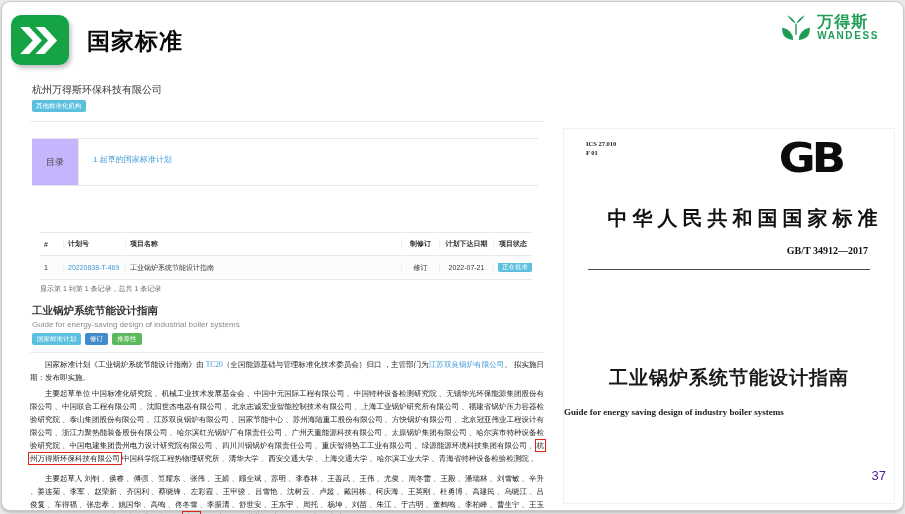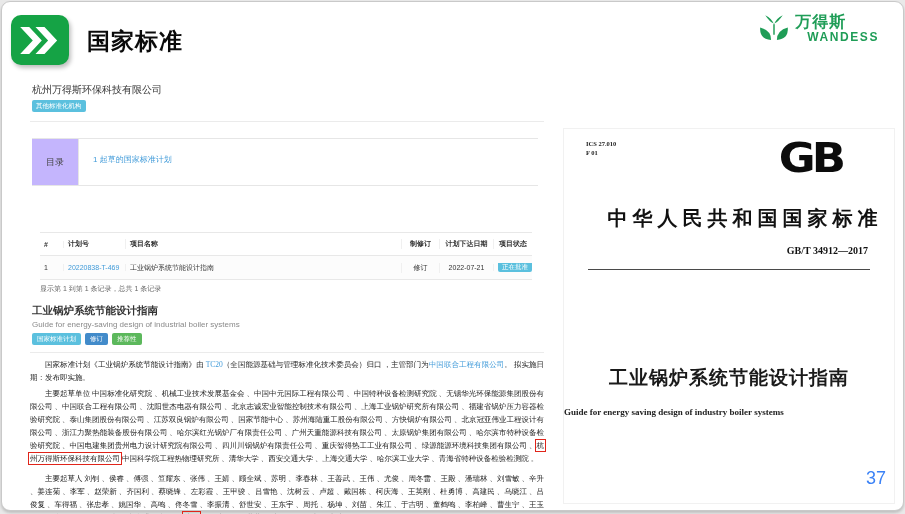--- a/index.html
+++ b/index.html
@@ -5,21 +5,21 @@
   html,body{margin:0;padding:0;background:#e9e9e9;width:905px;height:514px;overflow:hidden;
     font-family:"Liberation Sans", sans-serif;}
   .slide{position:absolute;left:1px;top:1px;width:901px;height:508px;background:#fff;
     border:1px solid #c9c9c9;border-radius:9px;box-shadow:0 2px 3px rgba(0,0,0,.18);}
   
   .chev-badge{position:absolute;left:9px;top:13px;width:58px;height:50px;background:#15a345;
     border-radius:10px;box-shadow:2px 3px 4px rgba(0,0,0,.25);display:flex;align-items:center;justify-content:center;}
   .slide-title{position:absolute;left:85px;top:24px;font-size:23px;font-weight:bold;color:#0a0a0a;margin:0;letter-spacing:1px;}
   .logo{position:absolute;right:24px;top:11px;display:flex;align-items:flex-start;gap:5px;}
   .logo-name{font-size:16px;font-weight:bold;color:#1f9d57;line-height:17px;letter-spacing:1px;}
-  .logo-sub{font-size:12px;font-weight:bold;color:#1f9d57;letter-spacing:1.6px;margin-left:12px;}
+  .logo-sub{font-size:10px;font-weight:bold;color:#1f9d57;letter-spacing:1.6px;}
   
   .web{position:absolute;left:28px;top:78px;width:514px;height:428px;font-family:"Liberation Serif", serif;}
   .company{position:absolute;left:2px;top:3px;font-size:10px;color:#333;}
   .company-tag{position:absolute;left:2px;top:20px;background:#5bc0de;color:#fff;font-size:6.5px;
     padding:1.5px 4px;border-radius:2px;font-family:"Liberation Sans",sans-serif;}
   .div1{position:absolute;left:0;top:41px;width:100%;border-top:1px solid #ebebeb;}
   .toc{position:absolute;left:2px;top:58px;width:506px;height:46px;display:flex;
     border-top:1px solid #e6e6e6;border-bottom:1px solid #e6e6e6;}
   .toc-cell{width:46px;background:#c4b5fd;border-right:1px solid #e6e6e6;display:flex;
     align-items:center;justify-content:center;font-size:9px;color:#444;}
@@ -61,21 +61,21 @@
   .gb-logo{position:absolute;right:52px;top:2px;font-family:"DejaVu Sans",sans-serif;font-size:45px;
     font-weight:900;letter-spacing:-4px;color:#0c0c0c;transform:scaleY(.92);}
   .cov-heading{position:absolute;left:16px;top:76px;width:100%;text-align:center;font-size:20px;
     font-weight:bold;color:#111;letter-spacing:5px;white-space:nowrap;}
   .cov-code{position:absolute;right:26px;top:116px;font-size:10px;font-weight:bold;color:#111;}
   .cov-hr{position:absolute;left:24px;right:24px;top:140px;border-top:1px solid #4a4a4a;}
   .cov-title{position:absolute;left:0;top:236px;width:100%;text-align:center;font-size:19px;
     font-weight:bold;color:#1a1a1a;font-family:"Liberation Sans",sans-serif;letter-spacing:1px;}
   .cov-sub{position:absolute;left:0;top:278px;width:100%;text-align:left;font-size:9px;
     font-weight:bold;color:#222;}
-  .pagenum{position:absolute;right:17px;top:466px;font-size:18px;color:#3b82f6;}
+  .pagenum{position:absolute;right:17px;top:466px;font-size:13px;color:#4c1d95;}
 </style>
 </head>
 <body>
 
 <div class="slide">
 
   <div class="chev-badge">
     <svg width="42" height="27" viewBox="0 0 44 30">
       <polygon points="0,0 10,0 24,15 10,30 0,30 14,15" fill="#ffffff"></polygon>
       <polygon points="17,0 27,0 41,15 27,30 17,30 31,15" fill="#ffffff"></polygon>
@@ -136,21 +136,21 @@
     <div class="std-title">工业锅炉系统节能设计指南</div>
     <div class="std-sub">Guide for energy-saving design of industrial boiler systems</div>
     <div class="std-tags">
       <span class="tag cyan">国家标准计划</span>
       <span class="tag blue">修订</span>
       <span class="tag green">推荐性</span>
     </div>
     <div class="div2"></div>
 
     <div class="paras">
-      <p class="p1"><span>国家标准计划《工业锅炉系统节能设计指南》由 </span><a class="blue-link" href="#">TC20</a><span>（全国能源基础与管理标准化技术委员会）归口 ，主管部门为</span><a class="blue-link" href="#">中国联合工程有限公司</a><span>。 拟实施日期：发布即实施。</span></p>
+      <p class="p1"><span>国家标准计划《工业锅炉系统节能设计指南》由 </span><a class="blue-link" href="#">TC20</a><span>（全国能源基础与管理标准化技术委员会）归口 ，主管部门为</span><a class="blue-link" href="#">江苏双良锅炉有限公司</a><span>。 拟实施日期：发布即实施。</span></p>
       <p class="p2"><span>主要起草单位 中国标准化研究院 、机械工业技术发展基金会 、中国中元国际工程有限公司 、中国特种设备检测研究院 、无锡华光环保能源集团股份有限公司 、中国联合工程有限公司 、沈阳世杰电器有限公司 、北京志诚宏业智能控制技术有限公司 、上海工业锅炉研究所有限公司 、福建省锅炉压力容器检验研究院 、泰山集团股份有限公司 、江苏双良锅炉有限公司 、国家节能中心 、苏州海陆重工股份有限公司 、方快锅炉有限公司 、北京冠亚伟业工程设计有限公司 、浙江力聚热能装备股份有限公司 、哈尔滨红光锅炉厂有限责任公司 、广州天重能源科技有限公司 、太原锅炉集团有限公司 、哈尔滨市特种设备检验研究院 、中国电建集团贵州电力设计研究院有限公司 、四川川锅锅炉有限责任公司 、重庆智得热工工业有限公司 、绿源能源环境科技集团有限公司 、</span><span class="red-box">杭州万得斯环保科技有限公司</span><span> 中国科学院工程热物理研究所 、清华大学 、西安交通大学 、上海交通大学 、哈尔滨工业大学 、青海省特种设备检验检测院 。</span></p>
       <p class="p3"><span>主要起草人 刘钊 、侯睿 、傅强 、笪耀东 、张伟 、王婧 、顾全斌 、苏明 、李春林 、王善武 、王伟 、尤俊 、周冬雷 、王殿 、潘瑞林 、刘雪敏 、辛升 、姜连菊 、李军 、赵荣新 、齐国利 、蔡晓锋 、左彩霞 、王甲骏 、吕雪艳 、沈树云 、卢超 、戴国栋 、柯庆海 、王英刚 、杜勇博 、高建民 、乌晓江 、吕俊复 、车得福 、张忠孝 、姚国华 、高鸣 、佟冬雪 、李振清 、舒世安 、王东宇 、周托 、杨坤 、刘苗 、朱江 、于吉明 、童鹤鸣 、李柏峰 、曹生宁 、王玉涛 、靳文远 、王珏 、王亮 、官文洪 、郭强 、</span><span class="red-box">成阳</span><span> 、魏绪刚 、夏彬彬 、李金伟 、王卓 、朱浩涛 。</span></p>
     </div>
   </div>
 
   <div class="cover">
     <div class="ics">
       <div>ICS 27.010</div>
       <div>F 01</div>
     </div>

